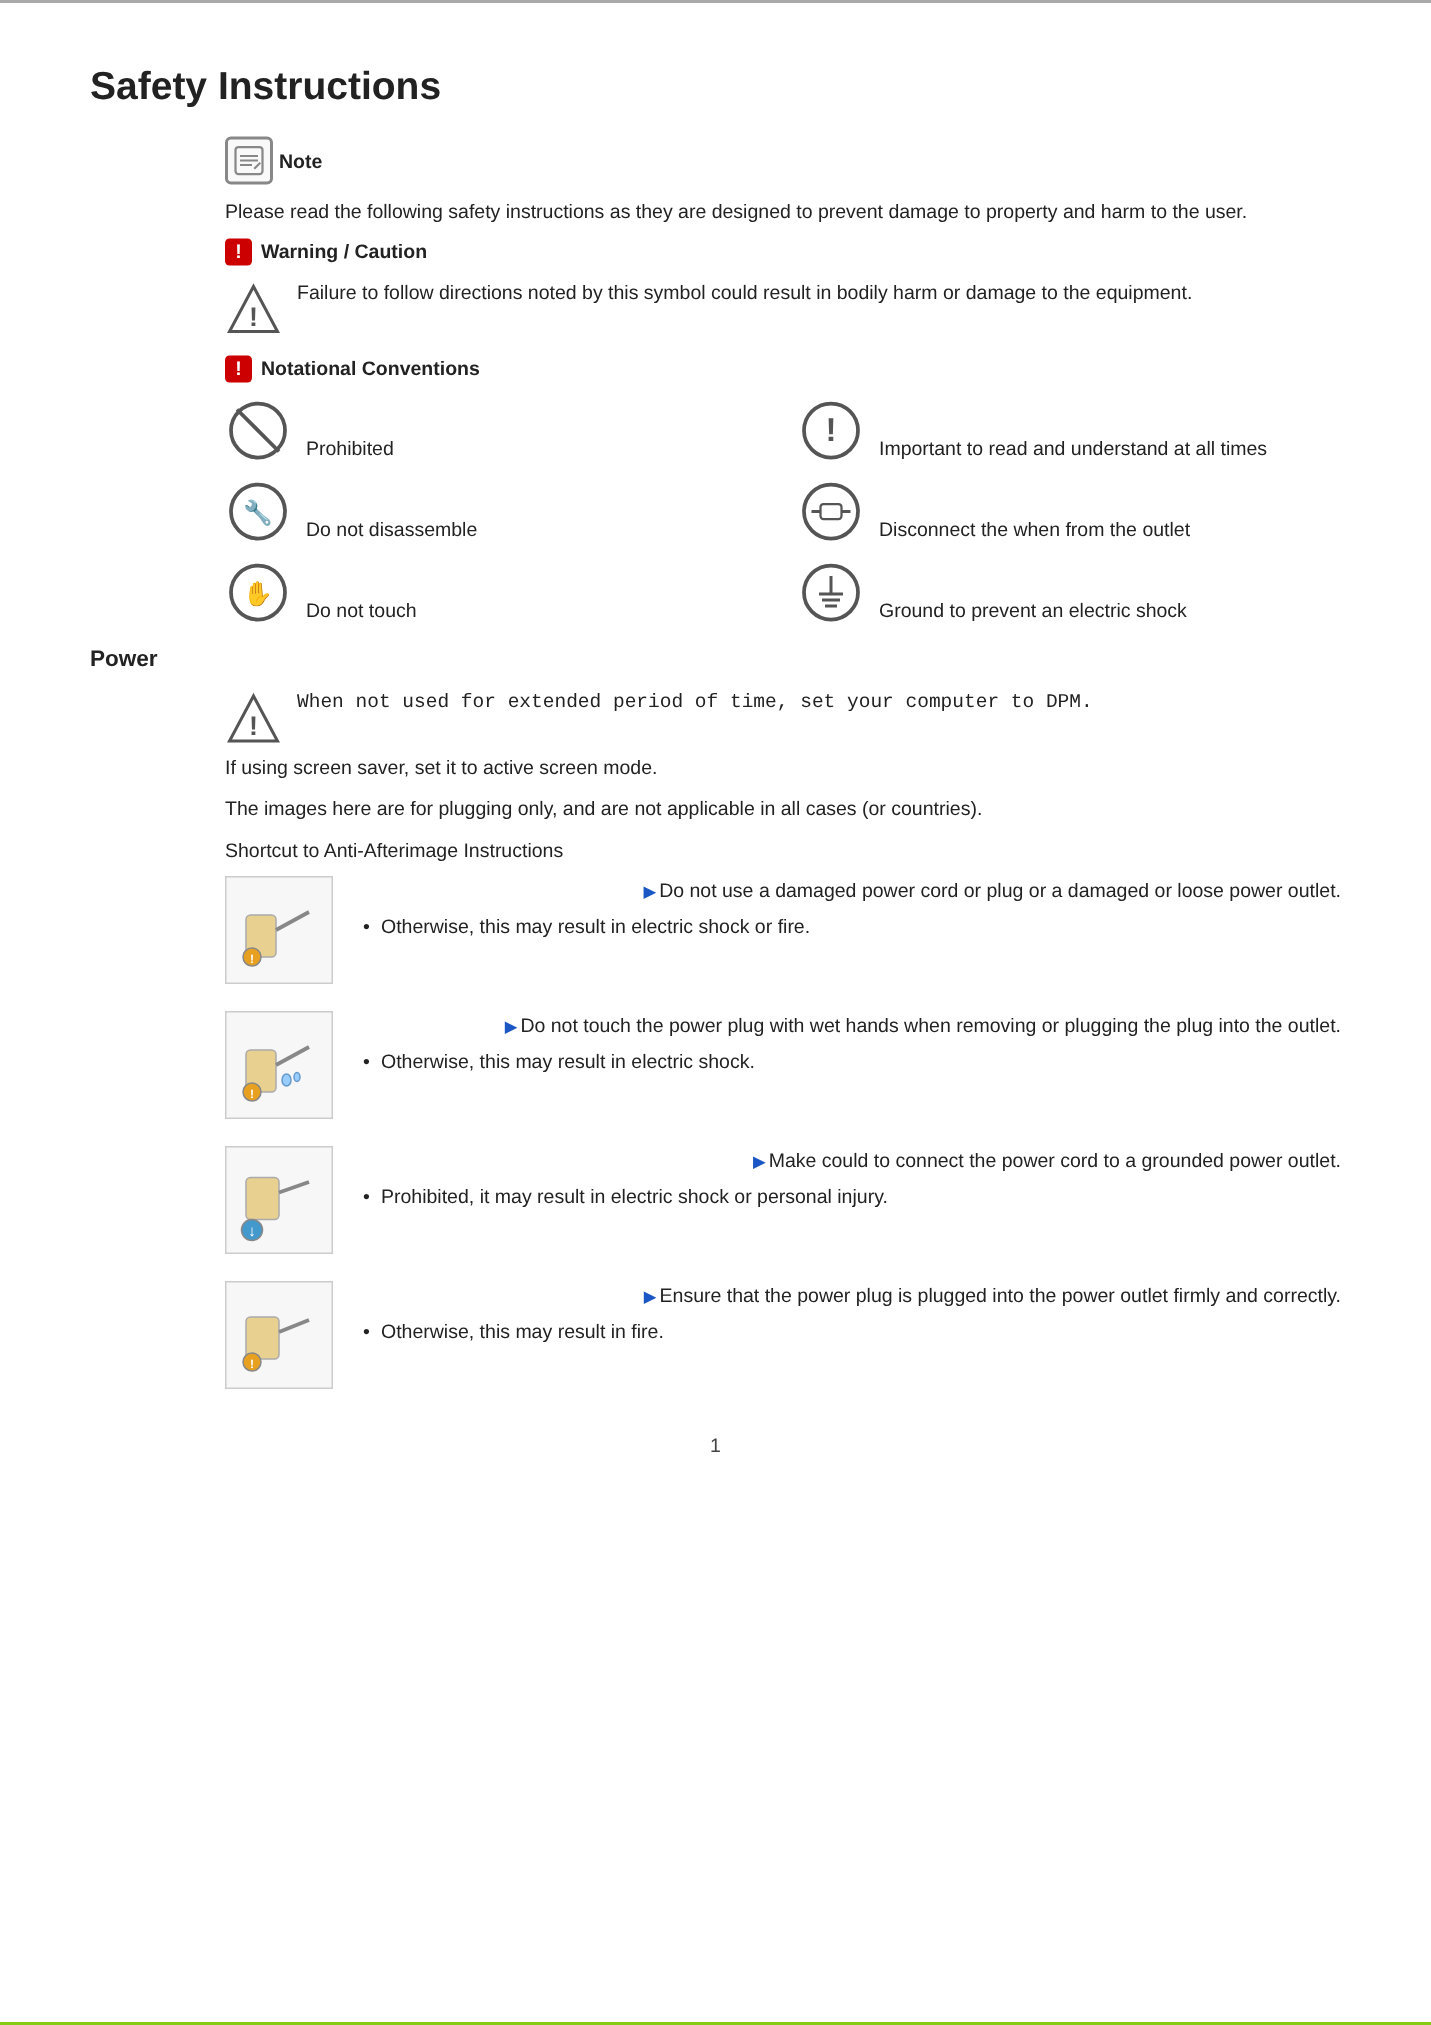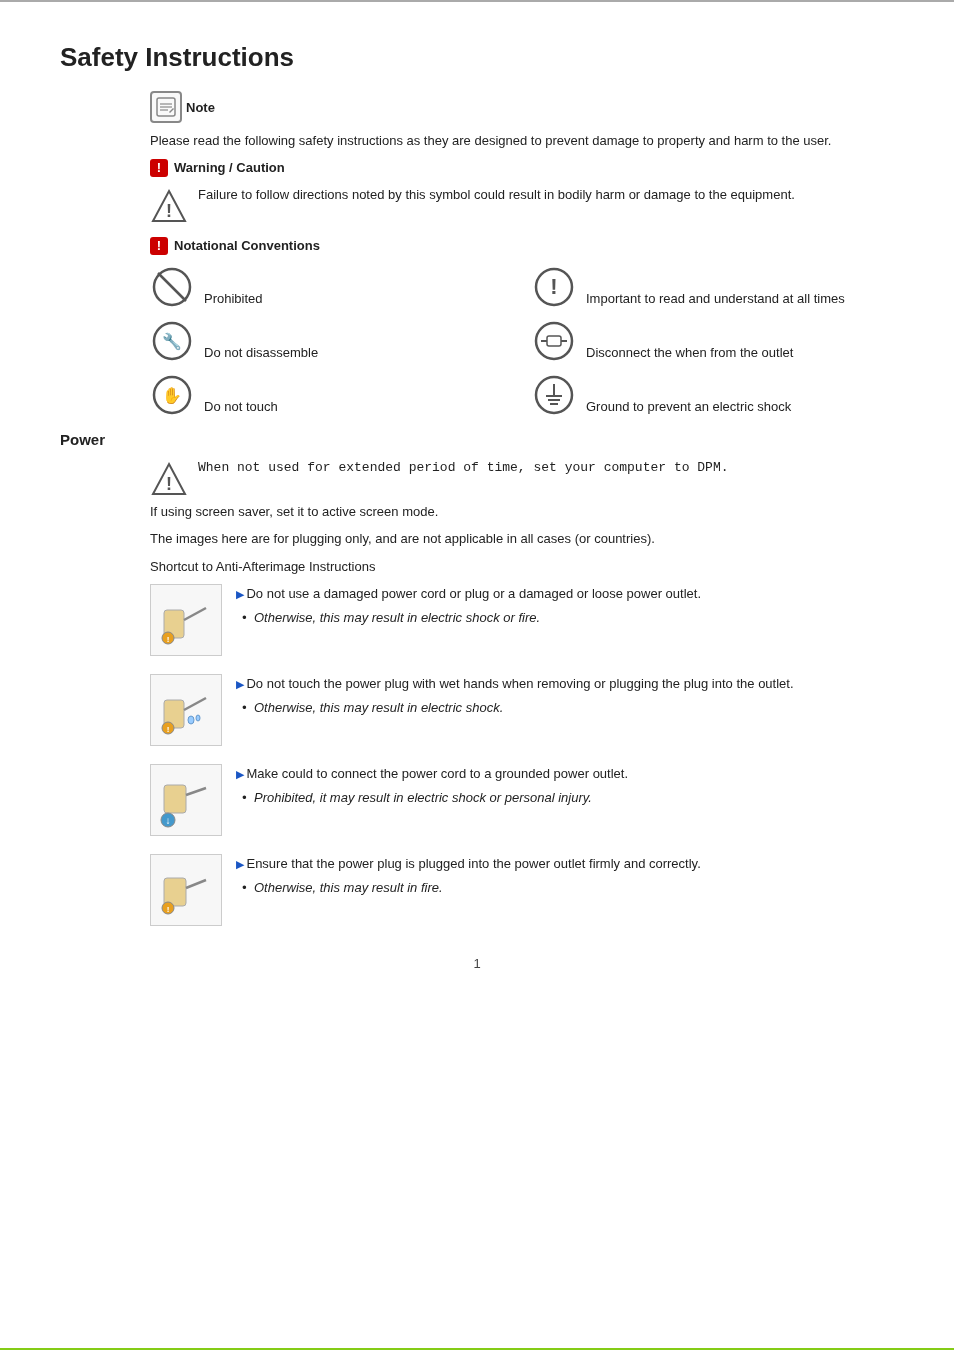--- a/index.html
+++ b/index.html
@@ -142,27 +142,27 @@
       background: #f7f7f7;
       font-size: 28px;
     }
     .power-text-block {
       flex: 1;
     }
     .power-text-block .main-line {
       font-size: 13px;
       line-height: 1.5;
       margin-bottom: 4px;
+      text-align: right;
     }
     .power-text-block .bullet-line {
       font-size: 13px;
       line-height: 1.5;
       padding-left: 18px;
       position: relative;
-      font-style: italic;
     }
     .power-text-block .bullet-line::before {
       content: "•";
       position: absolute;
       left: 6px;
     }
     .blue-arrow {
       color: #1a56c4;
       font-size: 11px;
       margin-right: 2px;

